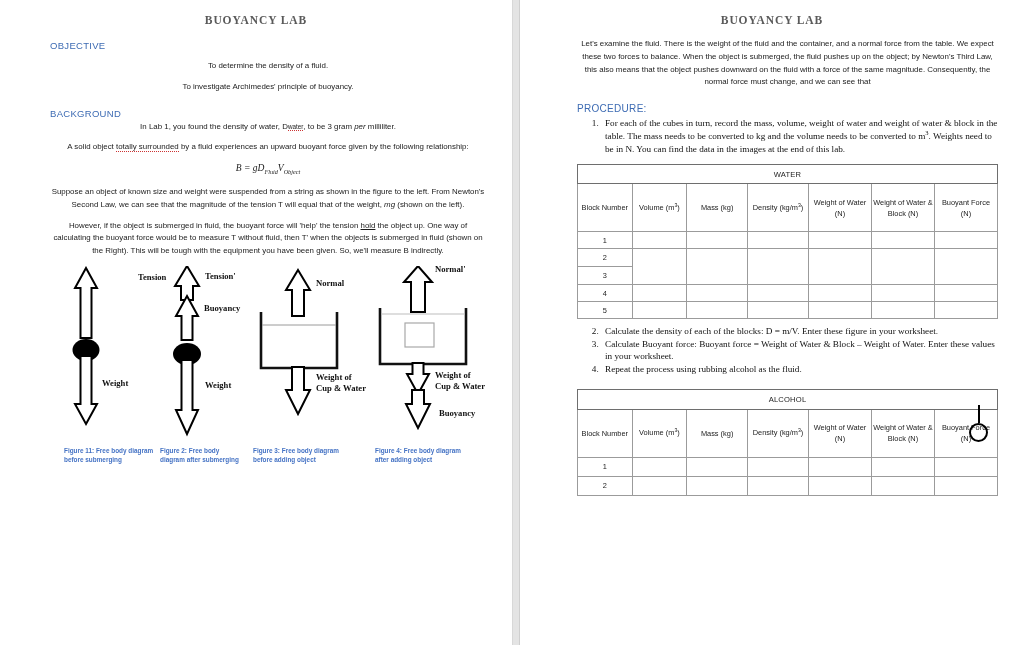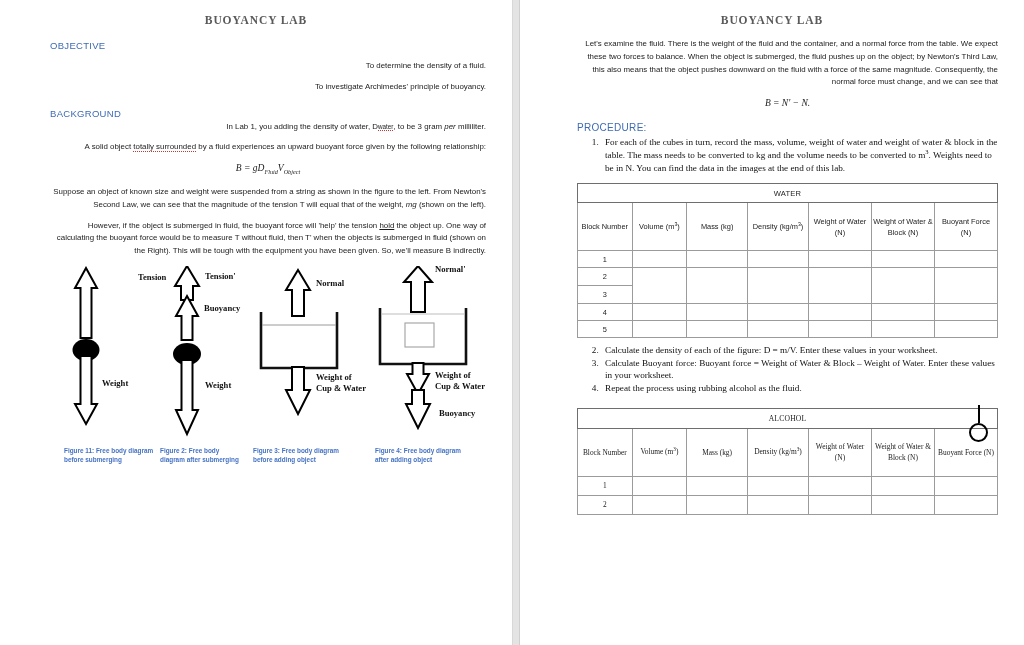--- a/index.html
+++ b/index.html
@@ -53,21 +53,21 @@
     margin-top: 14px;
     margin-bottom: 2px;
   }
   .heading.proc { font-size: 10px; }
 
   p.body {
     font-size: 7.9px;
     line-height: 1.62;
     color: #1b1b1b;
     margin: 0 0 8px 0;
-    text-align: right;
+    text-align: center;
   }
   p.tight { margin-bottom: 2px; }
   .u-dotted { border-bottom: 1px dotted #c33; }
   .u-solid  { text-decoration: underline; }
 
   .equation {
     text-align: center;
     font-family: "Liberation Serif", serif;
     font-style: italic;
     font-size: 9.5px;
@@ -165,21 +165,21 @@
     <div class="doc-title">BUOYANCY LAB</div>
 
     <div class="lcol">
 
       <div class="heading">OBJECTIVE</div>
       <p class="body" style="margin-top:9px;">To determine the density of a fluid.</p>
       <p class="body tight">To investigate Archimedes' principle of buoyancy.</p>
 
       <div class="heading">BACKGROUND</div>
 
-      <p class="body"><span>In Lab 1, you adding the density of water, D</span><span class="u-dotted" style="font-size:6.3px;">water</span><span>, to be 3 gram </span><em>per</em><span> milliliter.</span></p>
+      <p class="body"><span>In Lab 1, you found the density of water, D</span><span class="u-dotted" style="font-size:6.3px;">water</span><span>, to be 3 gram </span><em>per</em><span> milliliter.</span></p>
 
       <p class="body"><span>A solid object </span><span class="u-dotted">totally surrounded</span><span> by a fluid experiences an upward buoyant force given by the following relationship:</span></p>
 
       <div class="equation"><span>B = g</span><span>D</span><sub>Fluid</sub><span>V</span><sub>Object</sub></div>
 
       <p class="body"><span>Suppose an object of known size and weight were suspended from a string as shown in the figure to the left.  From Newton's Second Law, we can see that the magnitude of the tension T will equal that of the weight, </span><em>mg</em><span> (shown on the left).</span></p>
 
       <p class="body"><span>However, if the object is submerged in fluid, the buoyant force will 'help' the tension </span><span class="u-solid">hold</span><span> the object up. One way of calculating the buoyant force would be to measure T without fluid, then T' when the objects is submerged in fluid (shown on the Right).  This will be tough with the equipment you have been given. So, we'll measure B indirectly.</span></p>
 
       <div class="figures">
@@ -246,21 +246,20 @@
   </div>
 
   <div class="page-gutter"></div>
 
   <div class="page" id="page-right">
     <div class="doc-title">BUOYANCY LAB</div>
 
     <div class="rcol">
       <p class="body" style="margin-top:12px;">Let's examine the fluid.  There is the weight of the fluid and the container, and a normal force from the table. We expect these two forces to balance.  When the object is submerged, the fluid pushes up on the object; by Newton's Third Law, this also means that the object pushes downward on the fluid with a force of the same magnitude. Consequently, the normal force must change, and we can see that</p>
 
-      <div class="equation">B = N' − N.</div>
 
       <div class="heading proc">PROCEDURE:</div>
 
       <ol class="proc">
         <li>For each of the cubes in turn, record the mass, volume, weight of water and weight of water &amp; block in the table. The mass needs to be converted to kg and the volume needs to be converted to m<sup class="sup">3</sup>. Weights need to be in N. You can find the data in the images at the end of this lab.</li>
       </ol>
 
       <table class="data">
         <tbody>
           <tr>
@@ -311,26 +310,26 @@
             <td></td>
             <td></td>
             <td></td>
             <td></td>
             <td></td>
           </tr>
         </tbody>
       </table>
 
       <ol class="proc" start="2">
-        <li>Calculate the density of each of the figure: D = m/V.  Enter these values in your worksheet.</li>
+        <li>Calculate the density of each of the blocks: D = m/V.  Enter these figure in your worksheet.</li>
         <li>Calculate Buoyant force: Buoyant force = Weight of Water &amp; Block – Weight of Water. Enter these values in your worksheet.</li>
         <li>Repeat the process using rubbing alcohol as the fluid.</li>
       </ol>
 
-      <table class="data" style="margin-top:14px;font-family:Liberation Serif, serif;">
+      <table class="data" style="margin-top:14px;">
         <tbody>
           <tr>
             <td class="tbl-title" colspan="7">ALCOHOL</td>
           </tr>
           <tr>
             <td style="width:13%;height:48px;vertical-align:middle;">Block Number</td>
             <td style="width:13%;height:48px;vertical-align:middle;">Volume (m<sup class="sup">3</sup>)</td>
             <td style="width:14.5%;height:48px;vertical-align:middle;">Mass (kg)</td>
             <td style="width:14.5%;height:48px;vertical-align:middle;">Density (kg/m<sup class="sup">3</sup>)</td>
             <td style="width:15%;height:48px;vertical-align:middle;">Weight of Water (N)</td>

